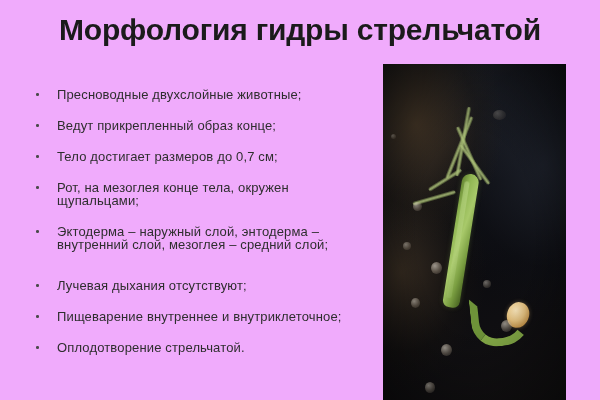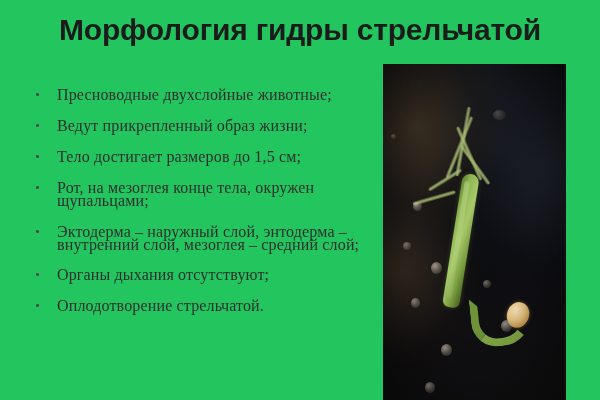--- a/index.html
+++ b/index.html
@@ -10,21 +10,21 @@
     width: 600px;
     height: 400px;
     background: #ffffff;
     font-family: "Liberation Sans", "DejaVu Sans", sans-serif;
     overflow: hidden;
     position: relative;
   }
   .slide {
     position: absolute;
     inset: 0;
-    background: #22c55e;
+    background: #f0abfc;
   }
 
   
   .slide-title {
     position: absolute;
     left: 0;
     top: 10px;
     width: 600px;
     text-align: center;
     font-size: 30px;
@@ -42,28 +42,27 @@
     top: 88px;
     width: 340px;
     margin: 0;
     padding: 0;
     list-style: none;
   }
   .bullet-item {
     position: relative;
     padding-left: 27px;
     margin-bottom: 18px;
-    font-size: 16px;
+    font-size: 13px;
     line-height: 13px;
     color: #2e2e2e;
     letter-spacing: 0.15px;
-    font-family: Liberation Serif, serif;
   }
   .bullet-item.two-line {
-    margin-bottom: 17px;
+    margin-bottom: 28px;
   }
   .bullet-dot {
     position: absolute;
     left: 6px;
     top: 5px;
     width: 2.6px;
     height: 2.6px;
     background: #4a4a4a;
     border-radius: 50%;
   }
@@ -199,38 +198,42 @@
 
   <div class="slide-title">Морфология гидры стрельчатой</div>
 
   <ul class="bullet-list">
     <li class="bullet-item">
       <span class="bullet-dot"></span>
       <span class="bullet-text">Пресноводные двухслойные животные;</span>
     </li>
     <li class="bullet-item">
       <span class="bullet-dot"></span>
-      <span class="bullet-text">Ведут прикрепленный образ жизни;</span>
-    </li>
-    <li class="bullet-item">
-      <span class="bullet-dot"></span>
-      <span class="bullet-text">Тело достигает размеров до 1,5 см;</span>
+      <span class="bullet-text">Ведут прикрепленный образ конце;</span>
+    </li>
+    <li class="bullet-item">
+      <span class="bullet-dot"></span>
+      <span class="bullet-text">Тело достигает размеров до 0,7 см;</span>
     </li>
     <li class="bullet-item">
       <span class="bullet-dot"></span>
       <span class="bullet-text">Рот, на мезоглея конце тела, окружен щупальцами;</span>
     </li>
     <li class="bullet-item two-line">
       <span class="bullet-dot"></span>
       <span class="bullet-text">Эктодерма – наружный слой, энтодерма –
 внутренний слой, мезоглея – средний слой;</span>
     </li>
     <li class="bullet-item">
       <span class="bullet-dot"></span>
-      <span class="bullet-text">Органы дыхания отсутствуют;</span>
+      <span class="bullet-text">Лучевая дыхания отсутствуют;</span>
+    </li>
+    <li class="bullet-item">
+      <span class="bullet-dot"></span>
+      <span class="bullet-text">Пищеварение внутреннее и внутриклеточное;</span>
     </li>
     <li class="bullet-item">
       <span class="bullet-dot"></span>
       <span class="bullet-text">Оплодотворение стрельчатой.</span>
     </li>
   </ul>
 
   <div class="photo-frame">
     <div class="photo-bg"></div>
 

